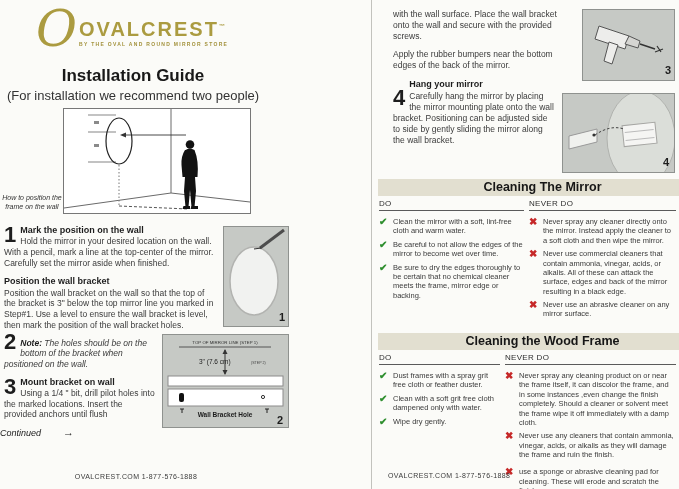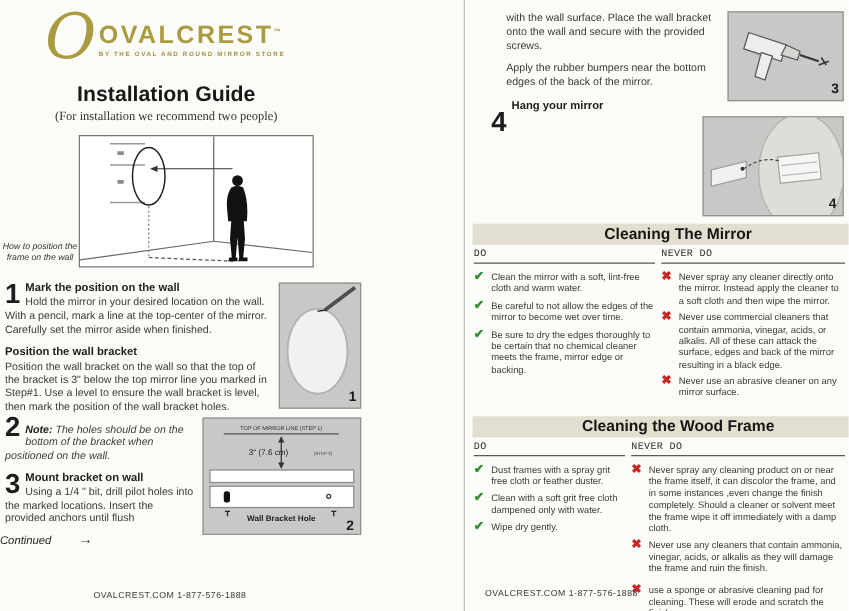--- a/index.html
+++ b/index.html
@@ -13,21 +13,21 @@
              color:#ab9b40;margin-right:2px;}
   .logo-text{padding-top:14px;}
   .brand{font-size:20px;font-weight:bold;letter-spacing:2px;color:#ab9b40;line-height:20px;}
   .tm{font-size:6px;vertical-align:super;letter-spacing:0;}
   .tagline{font-size:5px;letter-spacing:1.3px;color:#a3923c;margin-top:2px;font-weight:bold;}
 
   
   .title{position:absolute;left:2px;top:66px;width:262px;text-align:center;
          font-size:17px;font-weight:bold;color:#181818;}
   .subtitle{position:absolute;left:2px;top:88px;width:262px;text-align:center;
-            font-size:10px;color:#333;font-family:Liberation Serif, serif;}
+            font-size:13px;color:#333;}
 
   
   .diagram{position:absolute;left:63px;top:108px;width:186px;height:104px;
            background:#ffffff;border:1px solid #777;}
   .diagram-caption{position:absolute;left:2px;top:193px;width:60px;text-align:center;
                    font-style:italic;font-size:7px;color:#333;line-height:1.3;}
 
   
   .left-col{position:absolute;left:4px;top:224px;width:285px;font-size:8.5px;line-height:1.26;}
   .fig{background:#c6c9c5;border:1px solid #8f928f;box-sizing:border-box;}
@@ -42,36 +42,36 @@
   .continued i{font-style:italic;}
   .continued .arrow{margin-left:22px;font-style:normal;font-weight:bold;font-size:11px;}
   .footer{position:absolute;font-size:7px;letter-spacing:.4px;color:#3a3a3a;}
   .footer-left{left:0;top:473px;width:272px;text-align:center;}
   .footer-right{left:388px;top:472px;}
 
   
   .right-col{position:absolute;left:393px;top:9px;width:282px;font-size:8.5px;line-height:1.3;}
   .fig3{float:right;width:93px;height:72px;margin:0 0 6px 8px;}
   .fig4{float:right;clear:right;width:113px;height:80px;margin:6px 0 0 8px;}
-  .right-col p{margin:0 0 7px 12px;}
+  .right-col p{margin:0 0 7px 0;}
 
   
   .section{position:absolute;left:378px;width:329px;}
   .sec1{top:179px;}
   .sec2{top:333px;}
   .banner{background:#e2dfd0;height:17px;line-height:17px;text-align:center;
           font-size:12.5px;font-weight:bold;color:#161616;}
   .cols{position:relative;margin-top:3px;}
   .col{position:absolute;top:0;}
   .sec1 .do-col{left:1px;width:145px;}
   .sec1 .never-col{left:151px;width:147px;}
   .sec2 .do-col{left:1px;width:121px;}
   .sec2 .never-col{left:127px;width:171px;}
   .col-head{font-size:8px;color:#2e2e2e;border-bottom:1px solid #5a5a5a;
-            padding-bottom:2px;margin-bottom:6px;letter-spacing:.3px;font-family:Liberation Mono, monospace;}
+            padding-bottom:2px;margin-bottom:6px;letter-spacing:.3px;}
   .clean-item{display:flex;gap:3px;margin-bottom:4px;font-size:7.5px;line-height:1.25;color:#3b3b3b;}
   .ci-icon{flex:none;width:11px;font-size:10px;line-height:1;padding-top:0;font-weight:bold;}
   .check{color:#2f8f2f;}
   .cross{color:#c62828;}
   .gap-top{margin-top:8px;}
 
   svg text{font-family:"Liberation Sans",sans-serif;}
   .figlabel{font-size:11px;font-weight:bold;fill:#1d1d1d;}
 </style>
 </head>
@@ -209,20 +209,21 @@
         <polygon points="6,42 34,35 34,48 6,55" fill="#f0f1ee" stroke="#999"></polygon>
         <circle cx="31" cy="41" r="1.6" fill="#333"></circle>
         <path d="M32,41 C42,34 52,32 61,35" fill="none" stroke="#444" stroke-width="1" stroke-dasharray="2.5,2"></path>
         <text x="100" y="72" class="figlabel">4</text>
       </svg>
     </div>
 
     <div class="step">
       <span class="stepnum">4</span>
       <div class="stephead">Hang your mirror</div>
+      <div>Carefully hang the mirror by placing the mirror mounting plate onto the wall bracket. Positioning can be adjusted side to side by gently sliding the mirror along the wall bracket.</div>
     </div>
   </div>
 
   <div class="section sec1">
     <div class="banner">Cleaning The Mirror</div>
     <div class="cols">
       <div class="col do-col">
         <div class="col-head">DO</div>
         <div class="clean-item">
           <span class="ci-icon check">✔</span>

